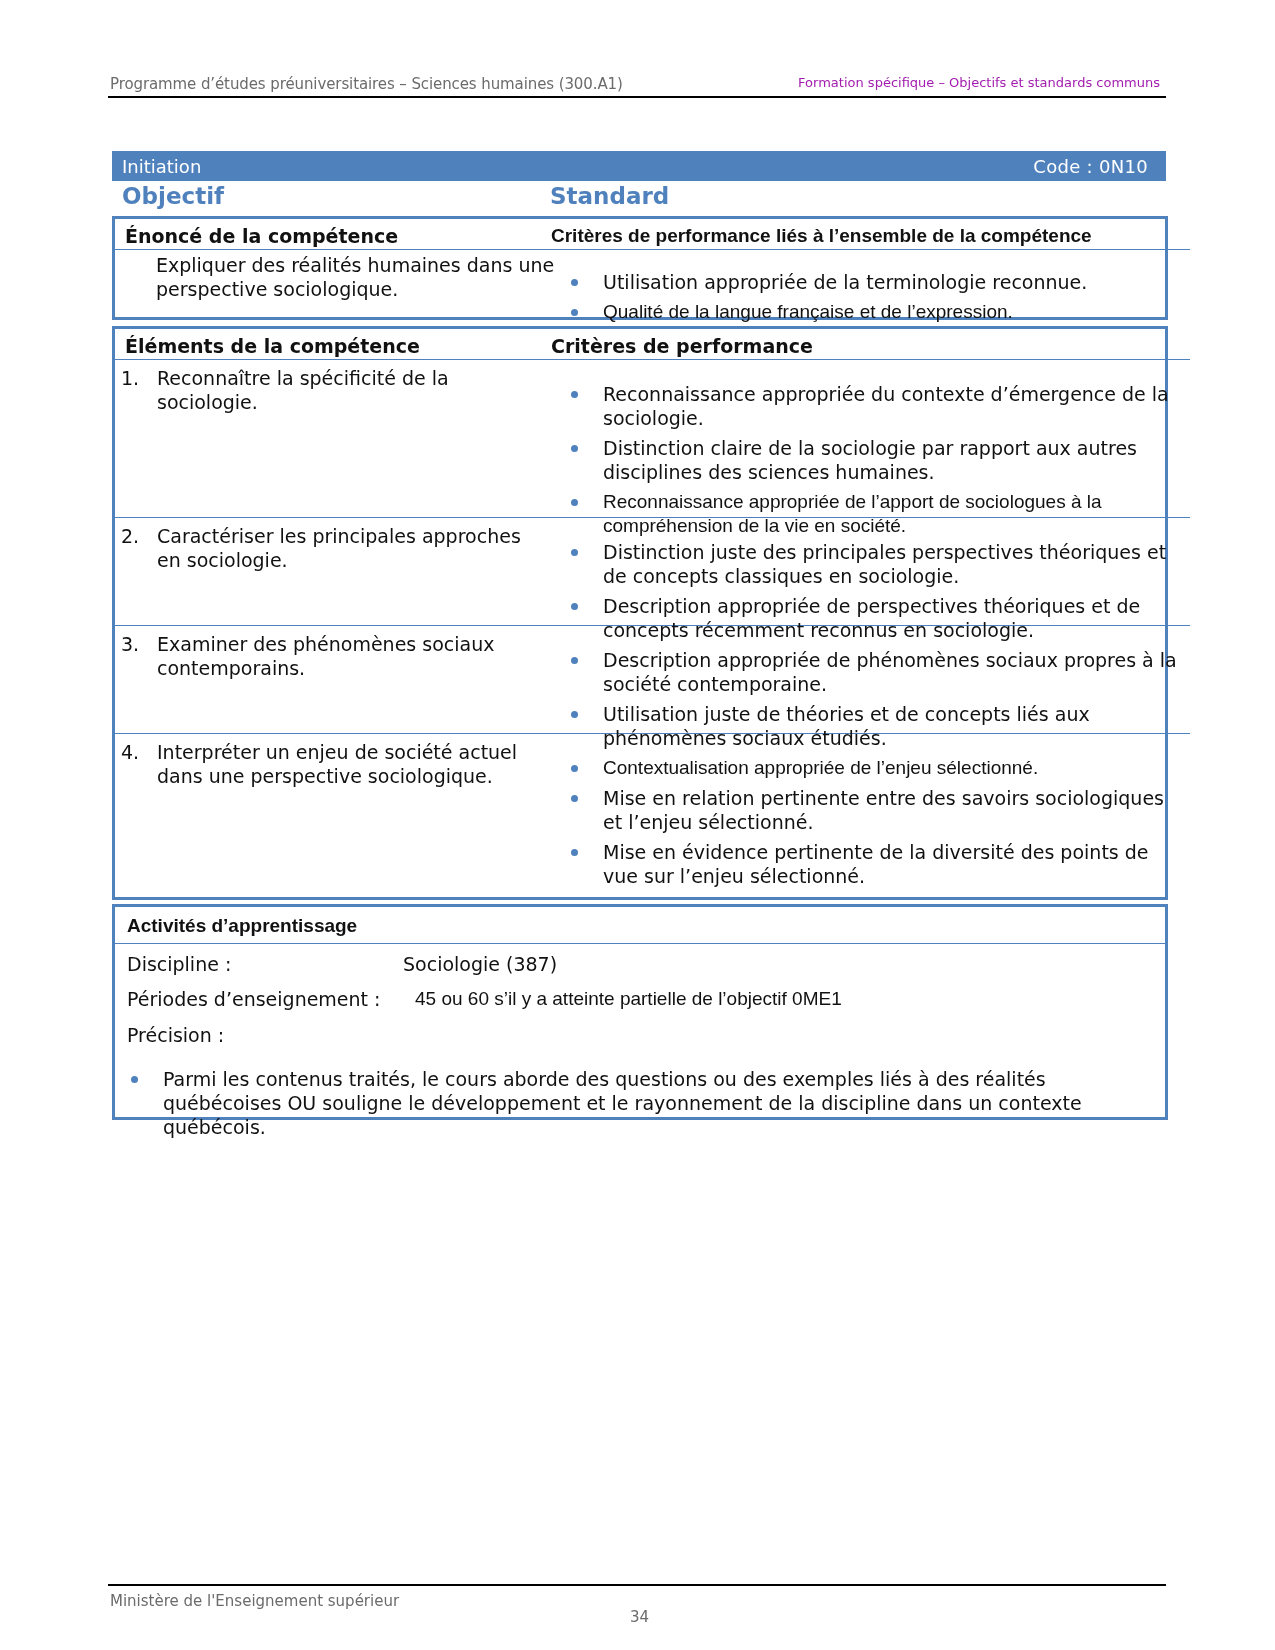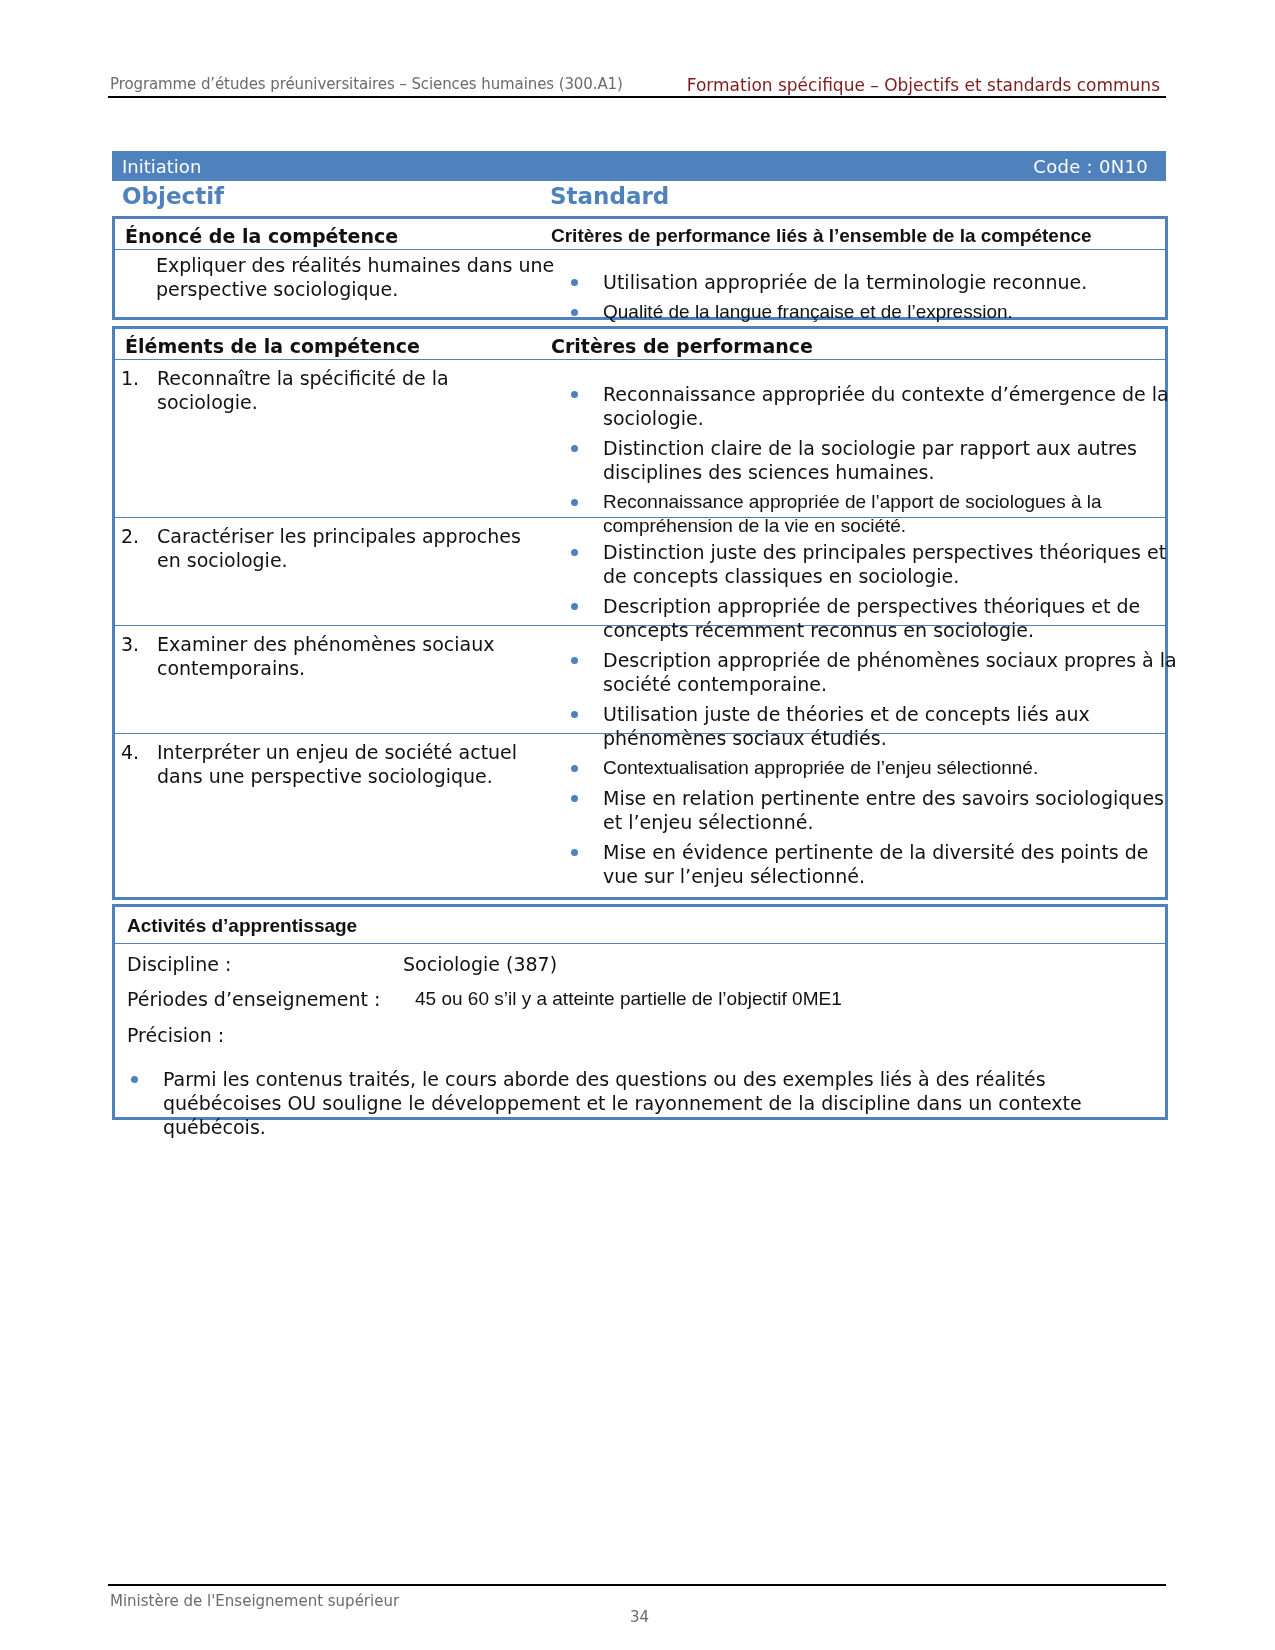--- a/index.html
+++ b/index.html
@@ -1,34 +1,34 @@
 <!DOCTYPE html>
 <html><head>
 <meta charset="utf-8">
 <style>
   html, body { margin: 0; padding: 0; background: #ffffff; }
   body { width: 1275px; height: 1650px; position: relative; font-family: "DejaVu Sans", sans-serif; color: #111; }
   .page-header { position: absolute; left: 108px; top: 72px; width: 1058px; height: 24px; border-bottom: 2px solid #000; }
   .page-header .left { position: absolute; left: 2px; top: 3px; font-size: 15px; color: #6b6b6b; letter-spacing: -0.1px; }
-  .page-header .right { position: absolute; right: 6px; top: 3px; font-size: 17px; color: #7f1d1d; }
+  .page-header .right { position: absolute; right: 6px; top: 3px; font-size: 13px; color: #a21caf; }
 
   .band { position: absolute; left: 112px; top: 151px; width: 1054px; height: 30px; background: #4f81bd; color: #fff; font-size: 18px; }
   .band .init { position: absolute; left: 10px; top: 5px; }
   .band .code { position: absolute; right: 18px; top: 5px; letter-spacing: 0.3px; }
 
   .col-title { position: absolute; top: 183px; font-size: 23px; font-weight: bold; color: #4f81bd; }
   .col-title.obj { left: 122px; }
   .col-title.std { left: 550px; }
 
   .box { position: absolute; left: 112px; width: 1050px; border: 3px solid #4f81bd; box-sizing: content-box; }
   .box1 { top: 216px; height: 98px; }
   .box2 { top: 326px; height: 568px; }
   .box3 { top: 904px; height: 210px; }
 
-  .row { position: absolute; left: 0; width: 1050px; border-bottom: 1px solid #4f81bd; }
+  .row { position: absolute; left: 0; width: 1050px; border-bottom: 1px solid #4f81bd; padding-left: 25px; }
   .row.last { border-bottom: none; }
   .cell-l { position: absolute; left: 10px; width: 410px; }
   .cell-r { position: absolute; left: 436px; width: 610px; }
   .hdr { font-size: 19px; font-weight: bold; top: 6px; }
   .txt { font-size: 19px; line-height: 24px; }
 
   .num-item { position: absolute; left: 6px; top: 6px; width: 420px; font-size: 19px; line-height: 24px; }
   .num-item .n { position: absolute; left: 0; top: 0; }
   .num-item .t { position: absolute; left: 36px; top: 0; width: 380px; }
 

